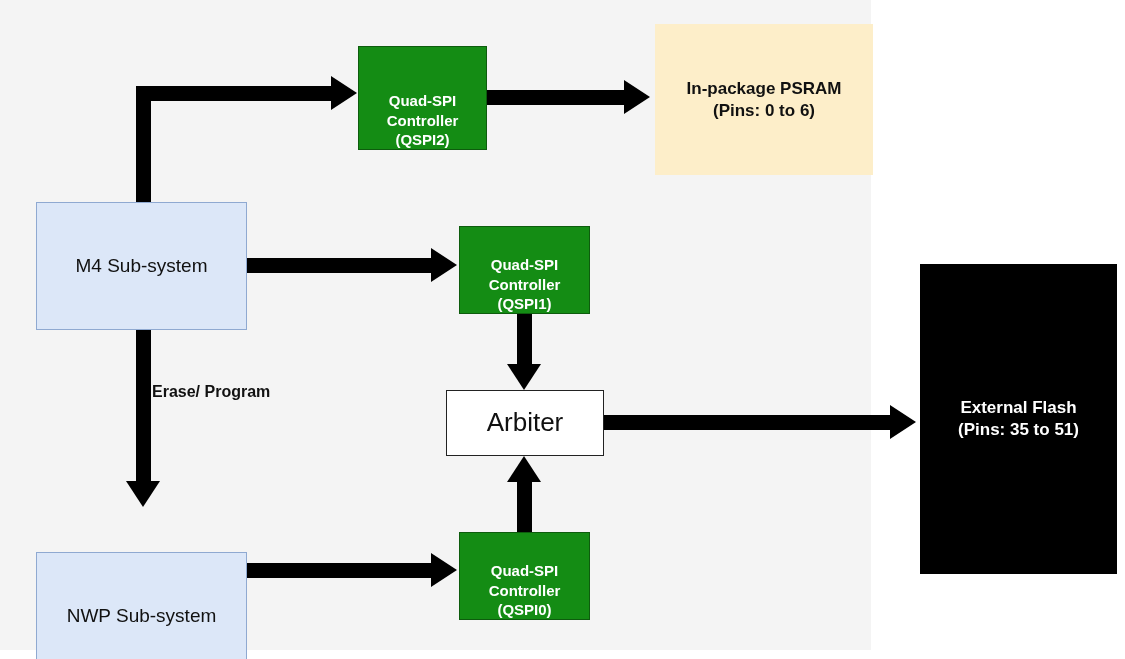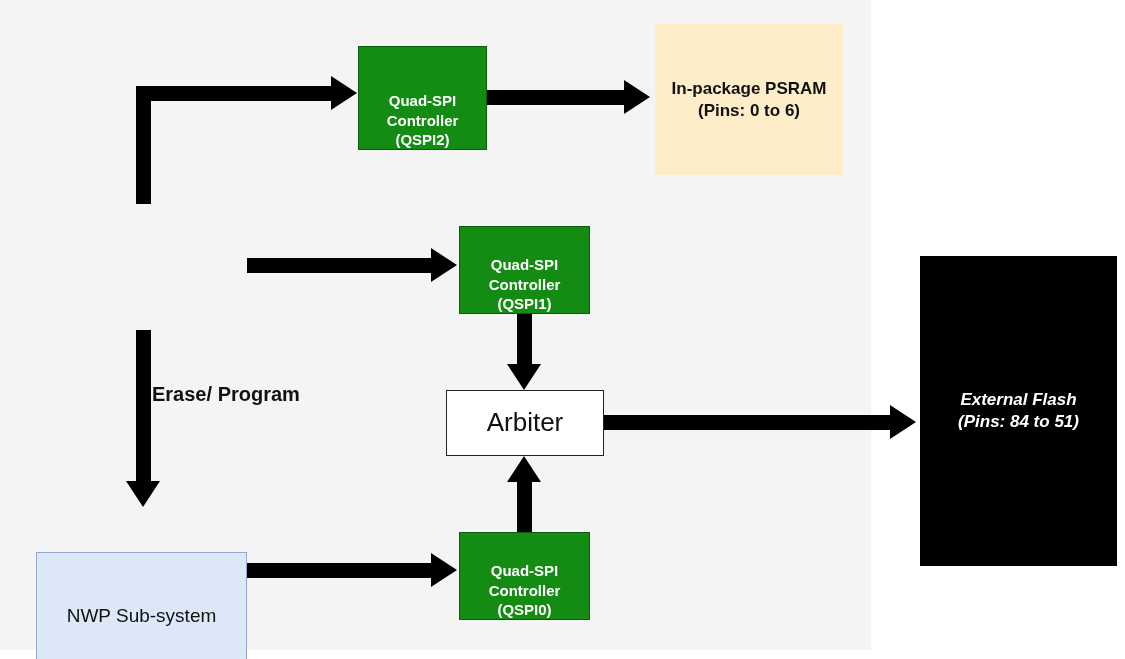--- a/index.html
+++ b/index.html
@@ -68,25 +68,25 @@
   .node-black {
     background: #000000;
     border: none;
     color: #ffffff;
     font-weight: bold;
     font-size: 17px;
   }
 
   
   #qspi2-node      { left: 358px; top: 46px;  width: 129px; height: 104px; }
-  #psram-node      { left: 655px; top: 24px;  width: 188px; height: 151px; }
+  #psram-node      { left: 655px; top: 24px;  width: 218px; height: 151px; }
   #m4-node         { left: 36px;  top: 202px; width: 211px; height: 128px; }
   #qspi1-node      { left: 459px; top: 226px; width: 131px; height: 88px;  }
   #arbiter-node    { left: 446px; top: 390px; width: 158px; height: 66px;  }
-  #flash-node      { left: 920px; top: 256px; width: 197px; height: 310px; font-style: italic; }
+  #flash-node      { left: 920px; top: 264px; width: 197px; height: 310px; }
   #nwp-node        { left: 36px;  top: 508px; width: 211px; height: 128px; margin-top: 44px; }
   #qspi0-node      { left: 459px; top: 532px; width: 131px; height: 88px;  }
 
   
   .arrow { position: absolute; }
   .shaft { position: absolute; background: #000000; }
   .head  { position: absolute; width: 0; height: 0; }
   .head-right { border-top: 17px solid transparent; border-bottom: 17px solid transparent; border-left: 26px solid #000000; }
   .head-down  { border-left: 17px solid transparent; border-right: 17px solid transparent; border-top: 26px solid #000000; }
   .head-up    { border-left: 17px solid transparent; border-right: 17px solid transparent; border-bottom: 26px solid #000000; }
@@ -122,21 +122,21 @@
 
   
   #arrow-arbiter-flash .seg-h { left: 604px; top: 415px; width: 290px; height: 15px; }
   #arrow-arbiter-flash .head  { left: 890px; top: 405px; }
 
   
   .edge-label {
     position: absolute;
     color: #111111;
     font-weight: bold;
-    font-size: 20px;
+    font-size: 16px;
     line-height: 1.45;
     text-align: left;
     white-space: nowrap;
   }
   #label-erase-program { left: 152px; top: 380px; width: 92px; }
 </style>
 </head>
 <body>
 
 <div id="canvas">
@@ -188,34 +188,37 @@
     <span class="ln">Quad-SPI</span>
     <span class="ln">Controller</span>
     <span class="ln">(QSPI2)</span>
   </div>
 
   <div class="node node-cream" id="psram-node">
     <span class="ln">In-package PSRAM</span>
     <span class="ln">(Pins: 0 to 6)</span>
   </div>
 
+  <div class="node node-blue" id="m4-node">
+    <span class="ln">M4 Sub-system</span>
+  </div>
 
   <div class="node node-green" id="qspi1-node">
     <span class="ln">Quad-SPI</span>
     <span class="ln">Controller</span>
     <span class="ln">(QSPI1)</span>
   </div>
 
   <div class="node node-white" id="arbiter-node">
     <span class="ln">Arbiter</span>
   </div>
 
   <div class="node node-black" id="flash-node">
     <span class="ln">External Flash</span>
-    <span class="ln">(Pins: 84 to 51)</span>
+    <span class="ln">(Pins: 35 to 51)</span>
   </div>
 
   <div class="node node-blue" id="nwp-node">
     <span class="ln">NWP Sub-system</span>
   </div>
 
   <div class="node node-green" id="qspi0-node">
     <span class="ln">Quad-SPI</span>
     <span class="ln">Controller</span>
     <span class="ln">(QSPI0)</span>

